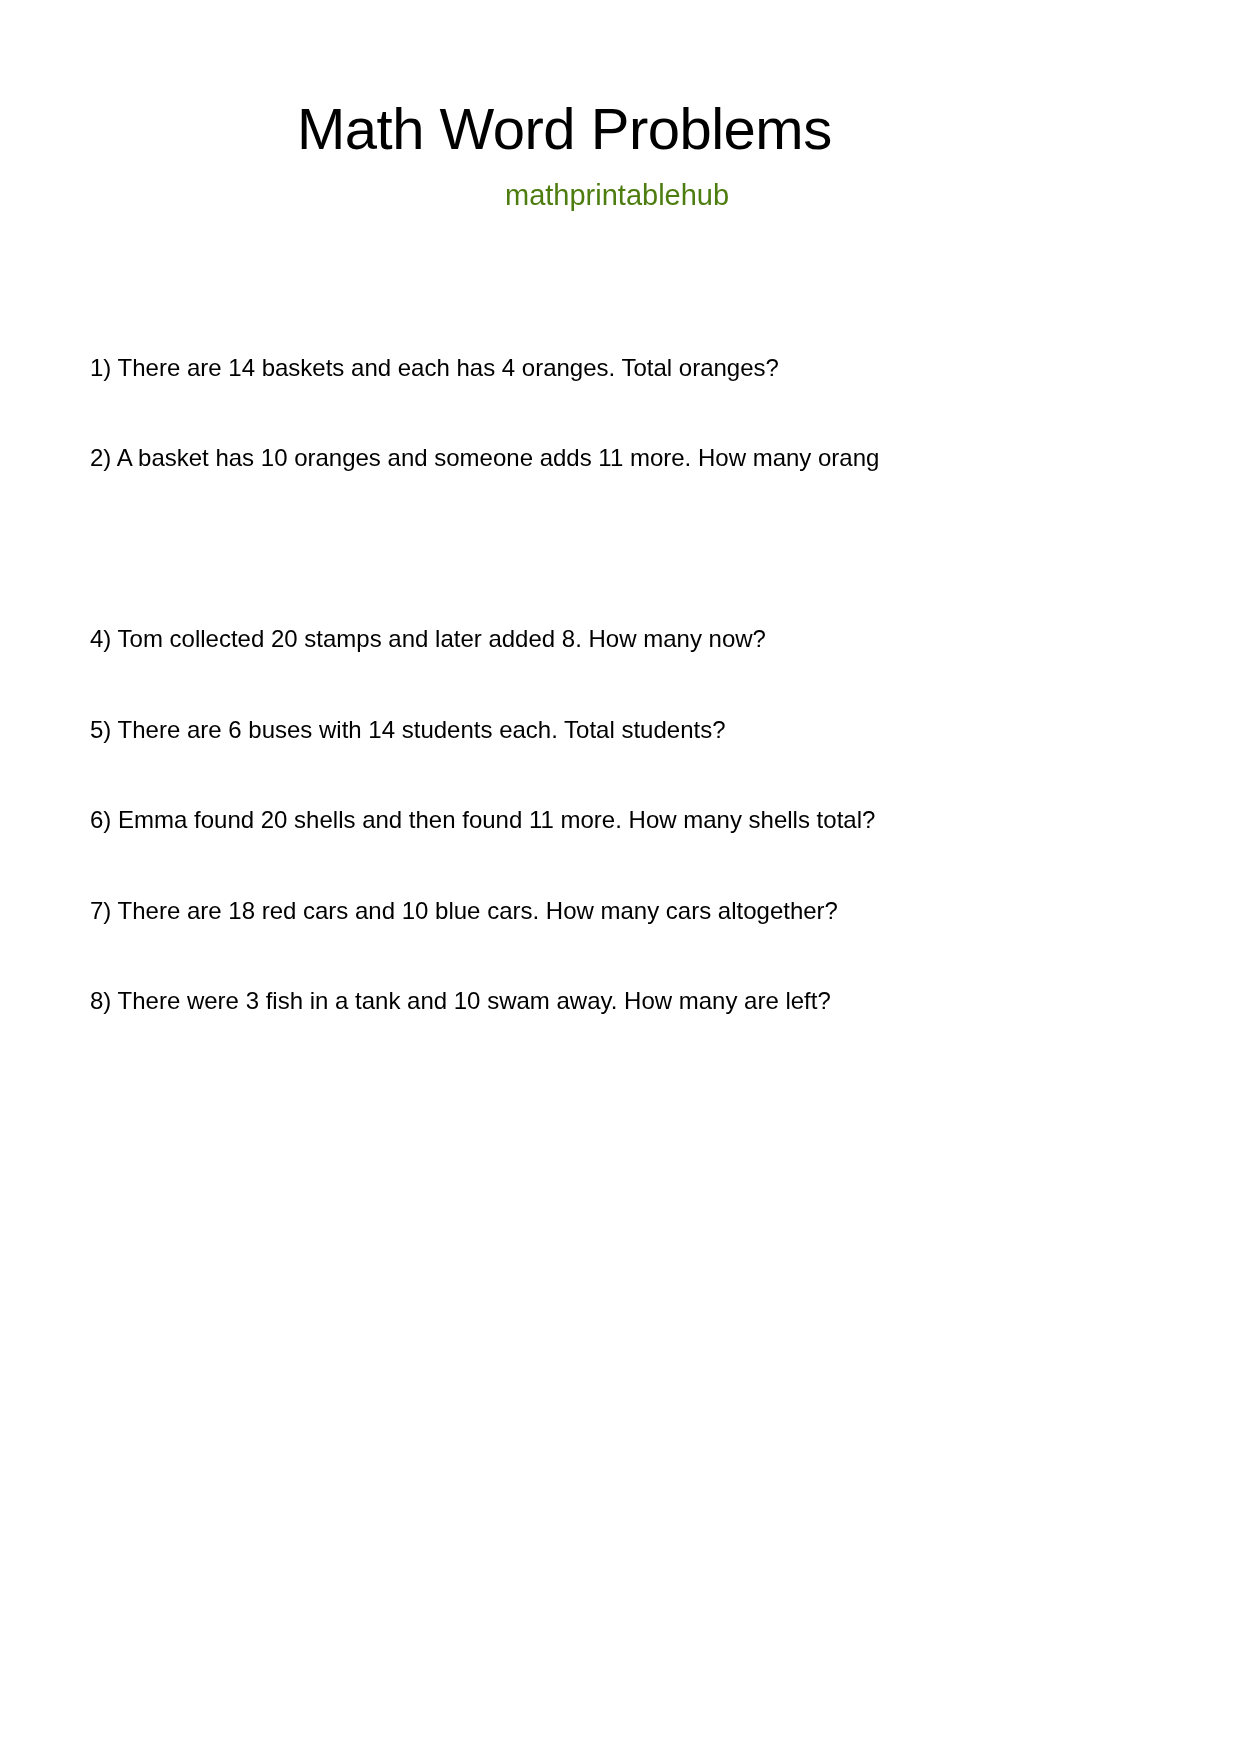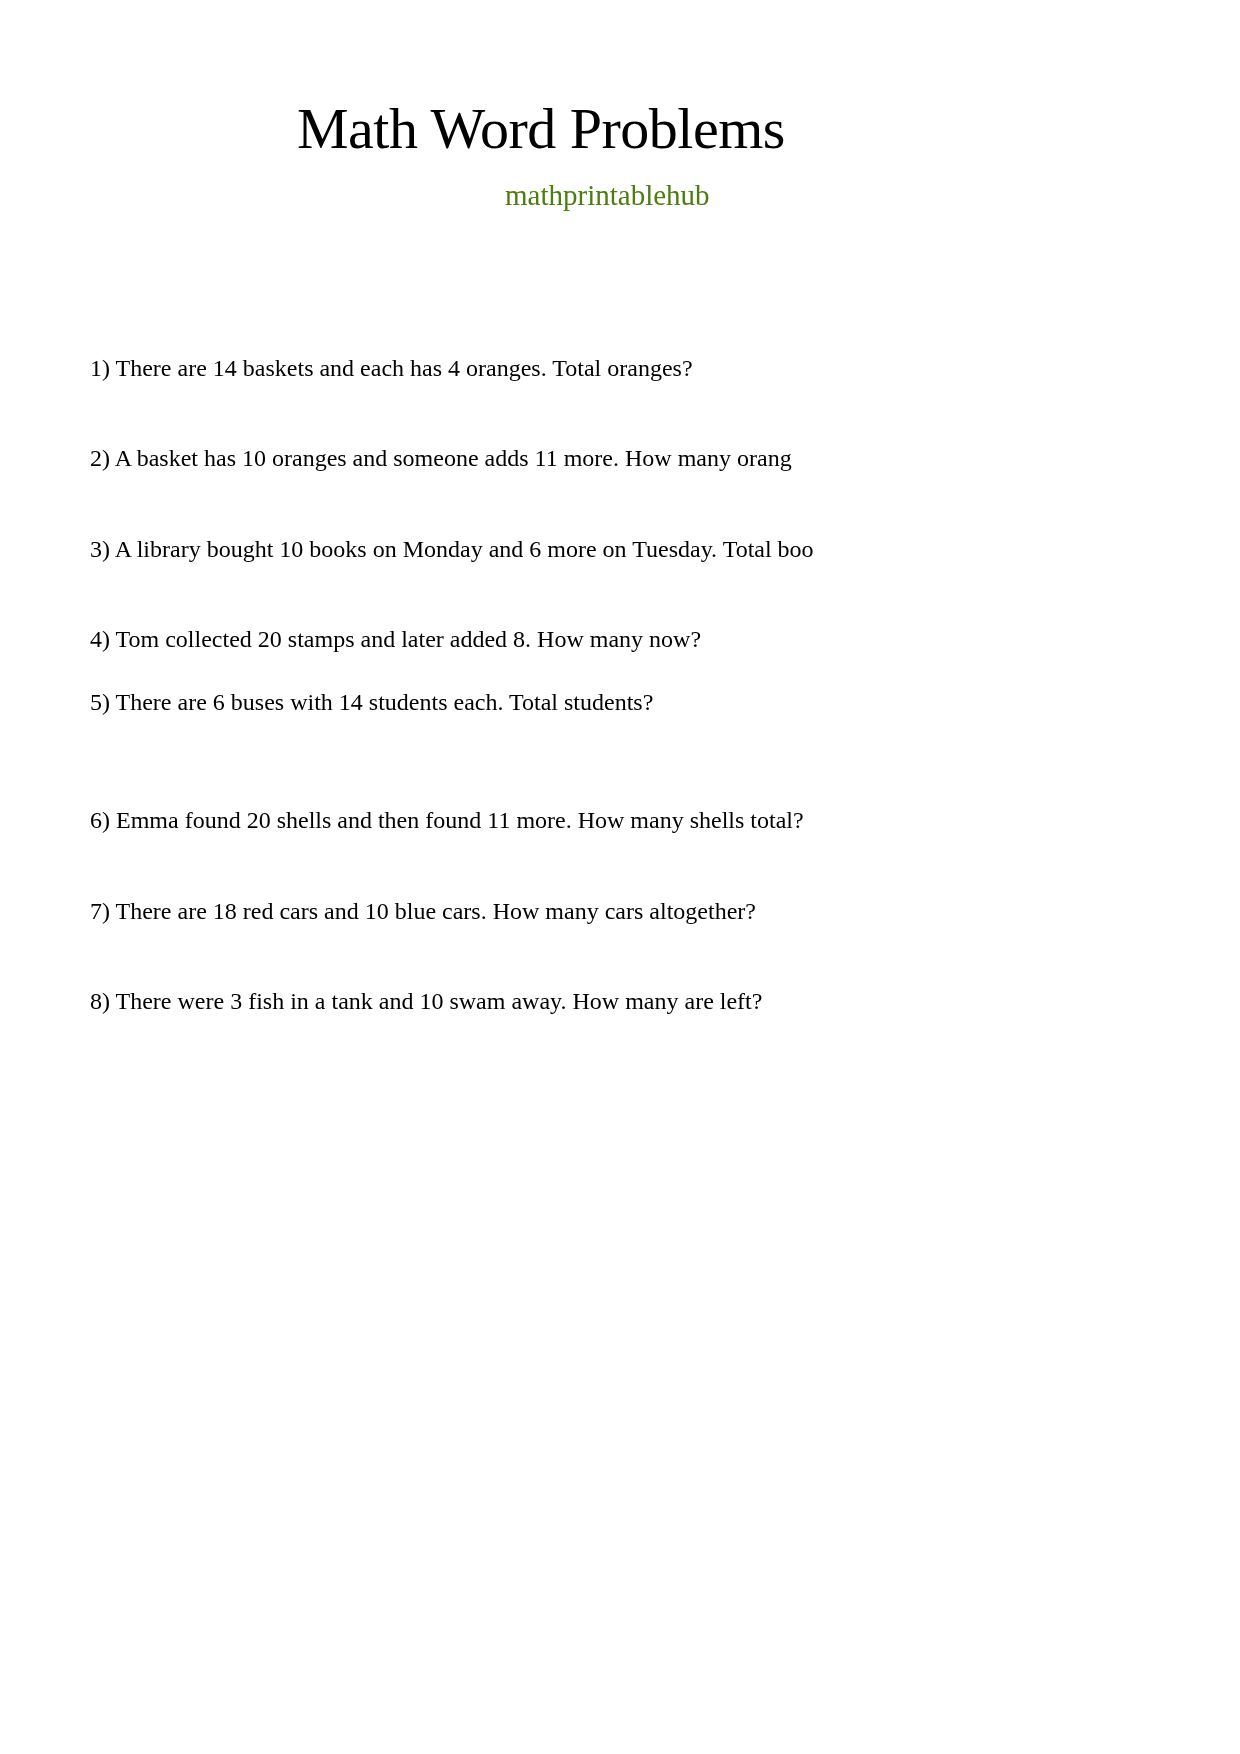--- a/index.html
+++ b/index.html
@@ -6,21 +6,21 @@
     margin: 0;
     padding: 0;
     background: #ffffff;
   }
   .page {
     position: relative;
     width: 1240px;
     height: 1242px;
     background: #ffffff;
     overflow: hidden;
-    font-family: Liberation Serif, serif;
+    font-family: Liberation Sans, sans-serif;
     color: #000000;
   }
   .title {
     position: absolute;
     left: 297px;
     top: 99px;
     margin: 0;
     font-size: 58px;
     line-height: 60px;
     font-weight: 400;
@@ -46,33 +46,32 @@
     font-size: 24px;
     line-height: 36px;
     font-weight: 400;
     color: #000000;
     white-space: nowrap;
   }
   .p1 { top: 350px; }
   .p2 { top: 440px; }
   .p3 { top: 531px; }
   .p4 { top: 621px; }
-  .p5 { top: 684px; }
+  .p5 { top: 712px; }
   .p6 { top: 802px; }
   .p7 { top: 893px; text-align: center; }
   .p8 { top: 983px; }
 </style>
 </head>
 <body>
 
 <div class="page">
   <h1 class="title">Math Word Problems</h1>
   <div class="subtitle">mathprintablehub</div>
 
   <p class="problem p1">1) There are 14 baskets and each has 4 oranges. Total oranges?</p>
   <p class="problem p2">2) A basket has 10 oranges and someone adds 11 more. How many orang</p>
-  <p class="problem p3">3) A library bought 10 books on Monday and 6 more on Tuesday. Total boo</p>
   <p class="problem p4">4) Tom collected 20 stamps and later added 8. How many now?</p>
   <p class="problem p5">5) There are 6 buses with 14 students each. Total students?</p>
   <p class="problem p6">6) Emma found 20 shells and then found 11 more. How many shells total?</p>
   <p class="problem p7">7) There are 18 red cars and 10 blue cars. How many cars altogether?</p>
   <p class="problem p8">8) There were 3 fish in a tank and 10 swam away. How many are left?</p>
 </div>
 
 </body></html>

